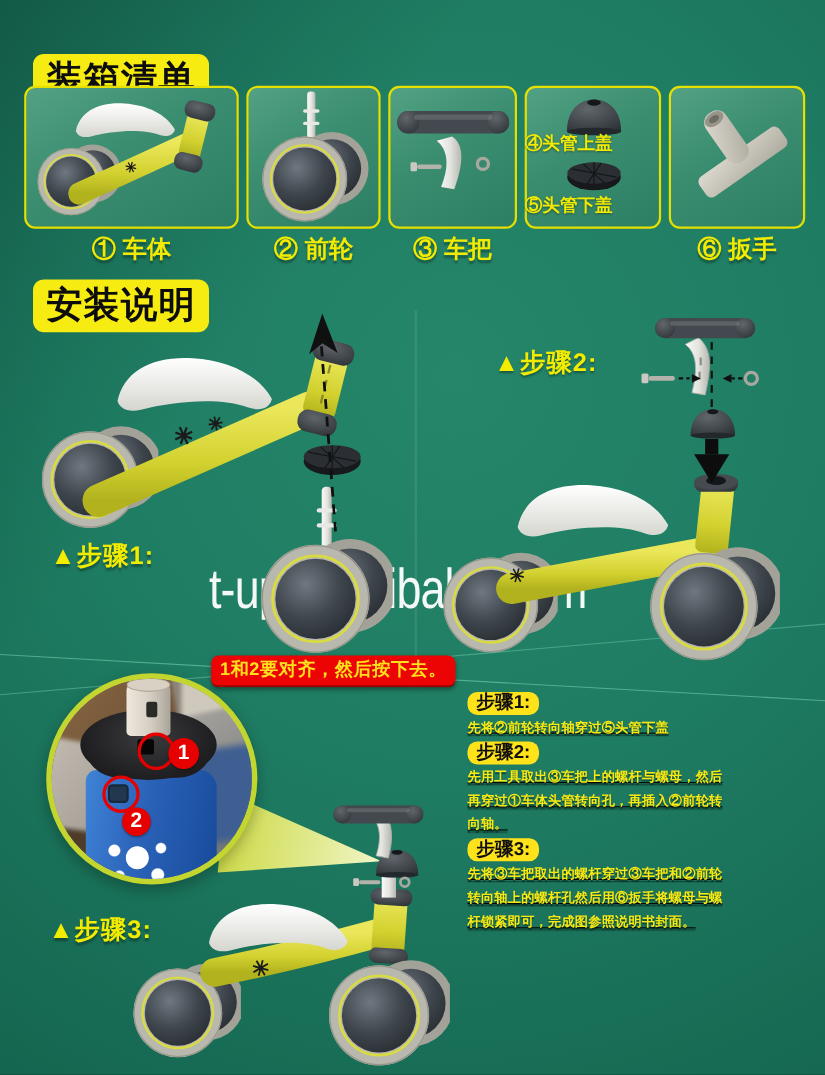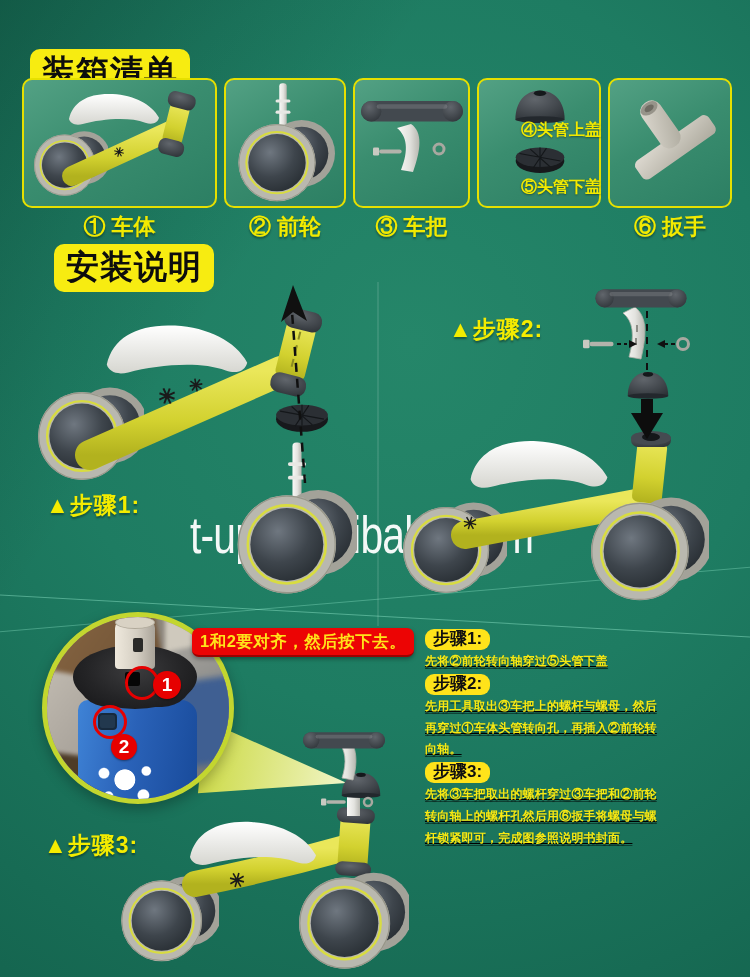--- a/index.html
+++ b/index.html
@@ -20,21 +20,21 @@
     background:linear-gradient(150deg,#53a184 0%,#3a8d6f 45%,#2c7f63 100%);
     overflow:hidden;
   }
   .pbox svg{width:100%;height:100%;display:block;}
   .itemlabel{
     position:absolute;top:212px;color:#f2ea00;font-weight:700;font-size:22px;
     text-align:center;text-shadow:0 2px 2px rgba(0,0,0,0.35);white-space:nowrap;
   }
   .inbox{
     position:absolute;left:477px;width:124px;color:#f2ea00;font-weight:700;font-size:16px;
-    text-align:right;text-shadow:0 1px 2px rgba(0,0,0,0.4);white-space:nowrap;
+    text-align:left;text-shadow:0 1px 2px rgba(0,0,0,0.4);white-space:nowrap;
   }
   .stepmark{
     position:absolute;color:#f4ec00;font-weight:700;font-size:23px;
     text-shadow:0 2px 2px rgba(0,0,0,0.35);white-space:nowrap;letter-spacing:1px;
   }
   .figure{position:absolute;}
   .seam{position:absolute;left:377px;top:282px;width:2px;height:344px;background:rgba(255,255,255,0.10);}
   .diag1{position:absolute;left:-10px;top:594px;width:780px;height:1px;background:rgba(170,255,225,0.38);transform:rotate(3.2deg);transform-origin:left center;}
   .diag2{position:absolute;left:-10px;top:632px;width:780px;height:1px;background:rgba(170,255,225,0.30);transform:rotate(-4.9deg);transform-origin:left center;}
   .watermark{
@@ -81,21 +81,21 @@
   .mr1{left:78px;top:49px;width:34px;height:34px;}
   .mr2{left:46px;top:88px;width:34px;height:34px;}
   .badge{
     position:absolute;border-radius:50%;background:#e60000;color:#ffffff;font-weight:700;
     display:flex;align-items:center;justify-content:center;font-size:19px;
     box-shadow:0 1px 2px rgba(0,0,0,0.4);
   }
   .b1{left:106px;top:54px;width:28px;height:28px;}
   .b2{left:64px;top:117px;width:26px;height:26px;}
   .callout{
-    position:absolute;left:192px;top:628px;background:#ec0404;color:#ffe21a;font-weight:700;
+    position:absolute;left:192px;top:596px;background:#ec0404;color:#ffe21a;font-weight:700;
     font-size:16.5px;line-height:20px;padding:3px 8px 4px;border-radius:7px;
     border-bottom:2px solid #9c0202;box-shadow:0 2px 4px rgba(0,0,0,0.35);white-space:nowrap;
     z-index:9;letter-spacing:0.5px;
   }
   .steps{position:absolute;left:425px;top:628px;width:322px;z-index:8;text-decoration:underline;}
   .step-pill{
     display:inline-block;background:#ffe31a;color:#101010;font-size:17px;font-weight:700;
     line-height:20px;padding:0 8px 1px;border-radius:9px;margin:1px 0;
   }
   .step-line{
@@ -229,21 +229,21 @@
   </div>
 
   <div class="inbox" style="top:120px;">④头管上盖</div>
   <div class="inbox" style="top:177px;">⑤头管下盖</div>
 
   <div class="itemlabel" style="left:22px;width:195px;text-align:center;">① 车体</div>
   <div class="itemlabel" style="left:224px;width:122px;">② 前轮</div>
   <div class="itemlabel" style="left:608px;width:124px;">⑥ 扳手</div>
   <div class="itemlabel" style="left:353px;width:117px;">③ 车把</div>
 
-  <div class="pill-big" style="left:30px;top:244px;margin-left:24px;">安装说明</div>
+  <div class="pill-big" style="left:30px;top:254px;">安装说明</div>
 
   <div class="seam"></div>
   <div class="diag1"></div>
   <div class="diag2"></div>
 
   <svg class="figure z4" style="left:5px;top:283px;" width="370" height="320" viewBox="0 0 370 320">
     <use href="#wheelD" x="33" y="100" width="106" height="100"></use>
     <path d="M85,172 L276,88" stroke="url(#gf)" stroke-width="30" stroke-linecap="round" fill="none"></path>
     <g stroke="#1a1a1a" stroke-width="2" fill="none">
       <path transform="translate(162,113) rotate(20)" d="M0,-8 V8 M-8,0 H8 M-6,-6 L6,6 M-6,6 L6,-6"></path>

